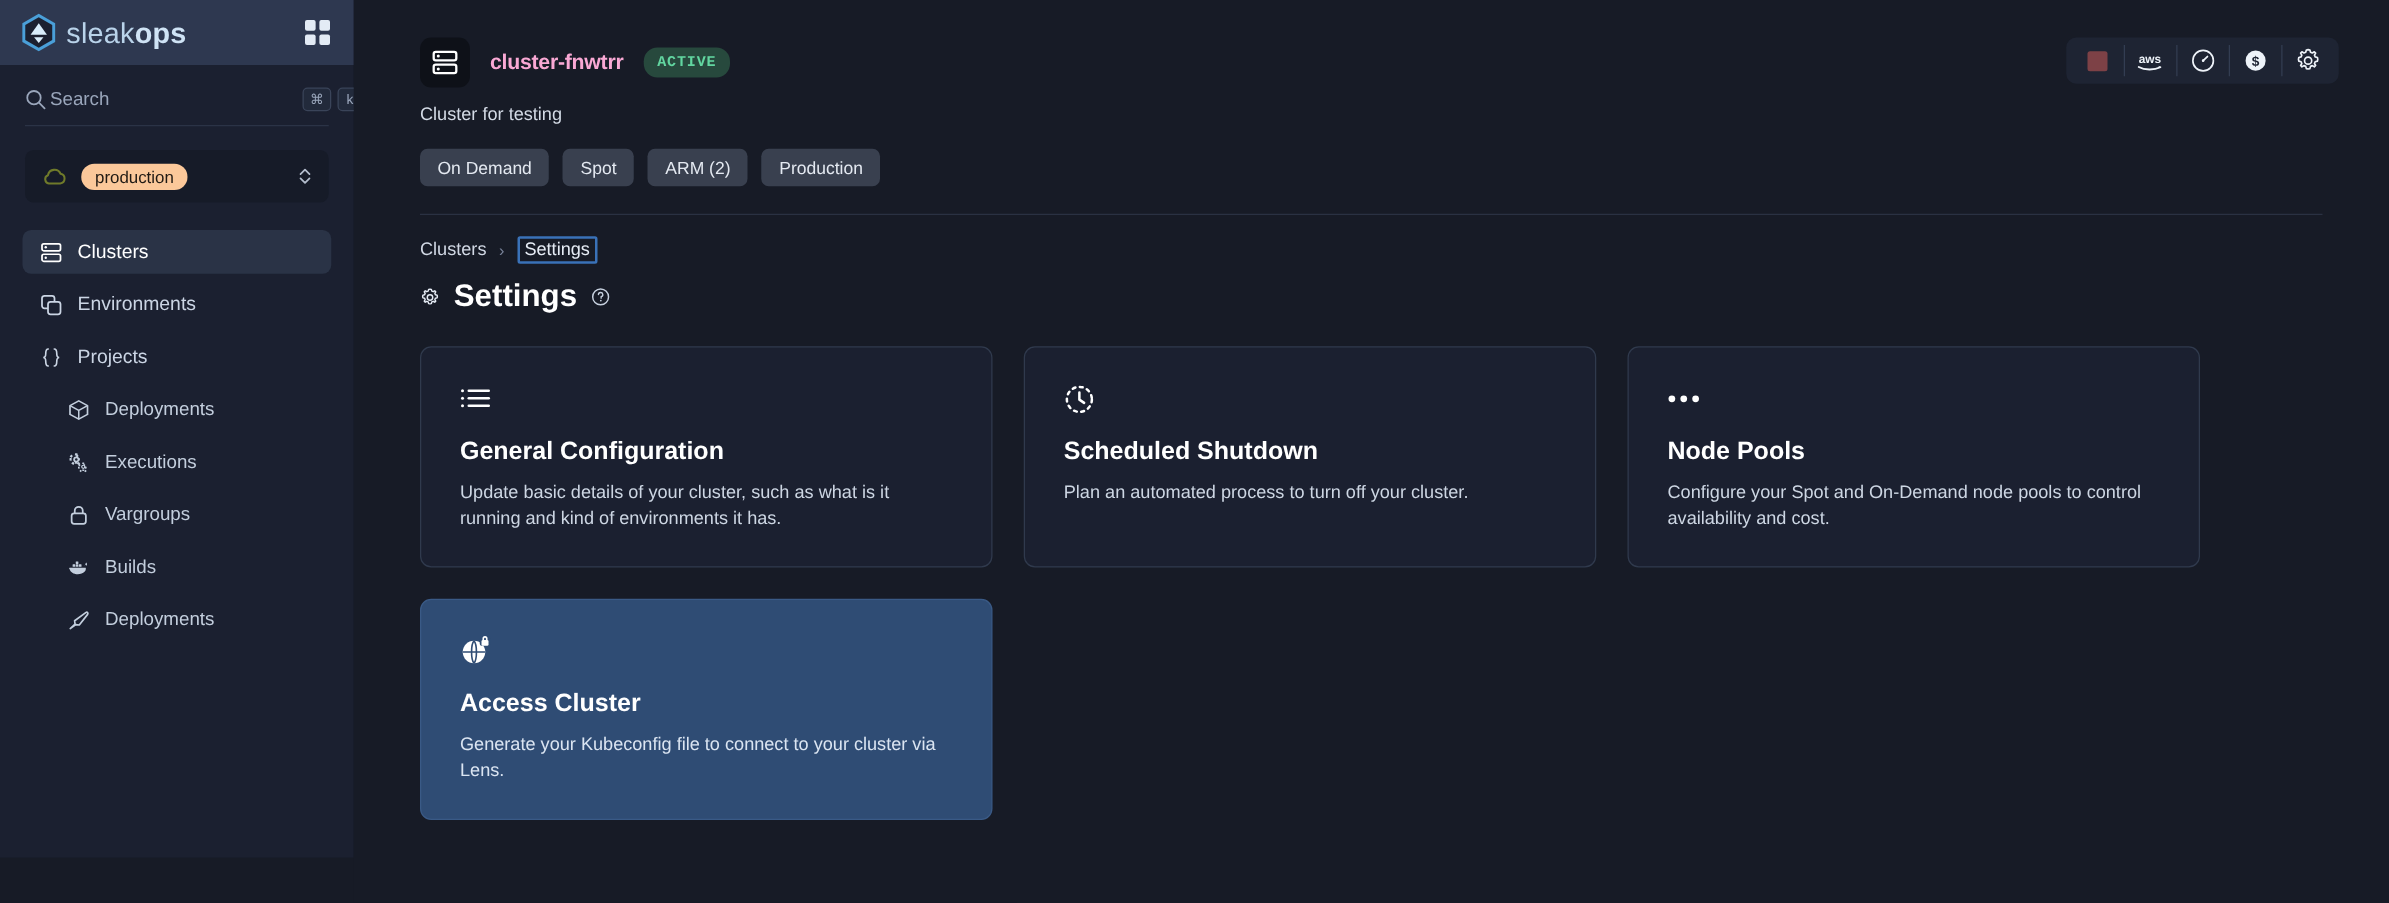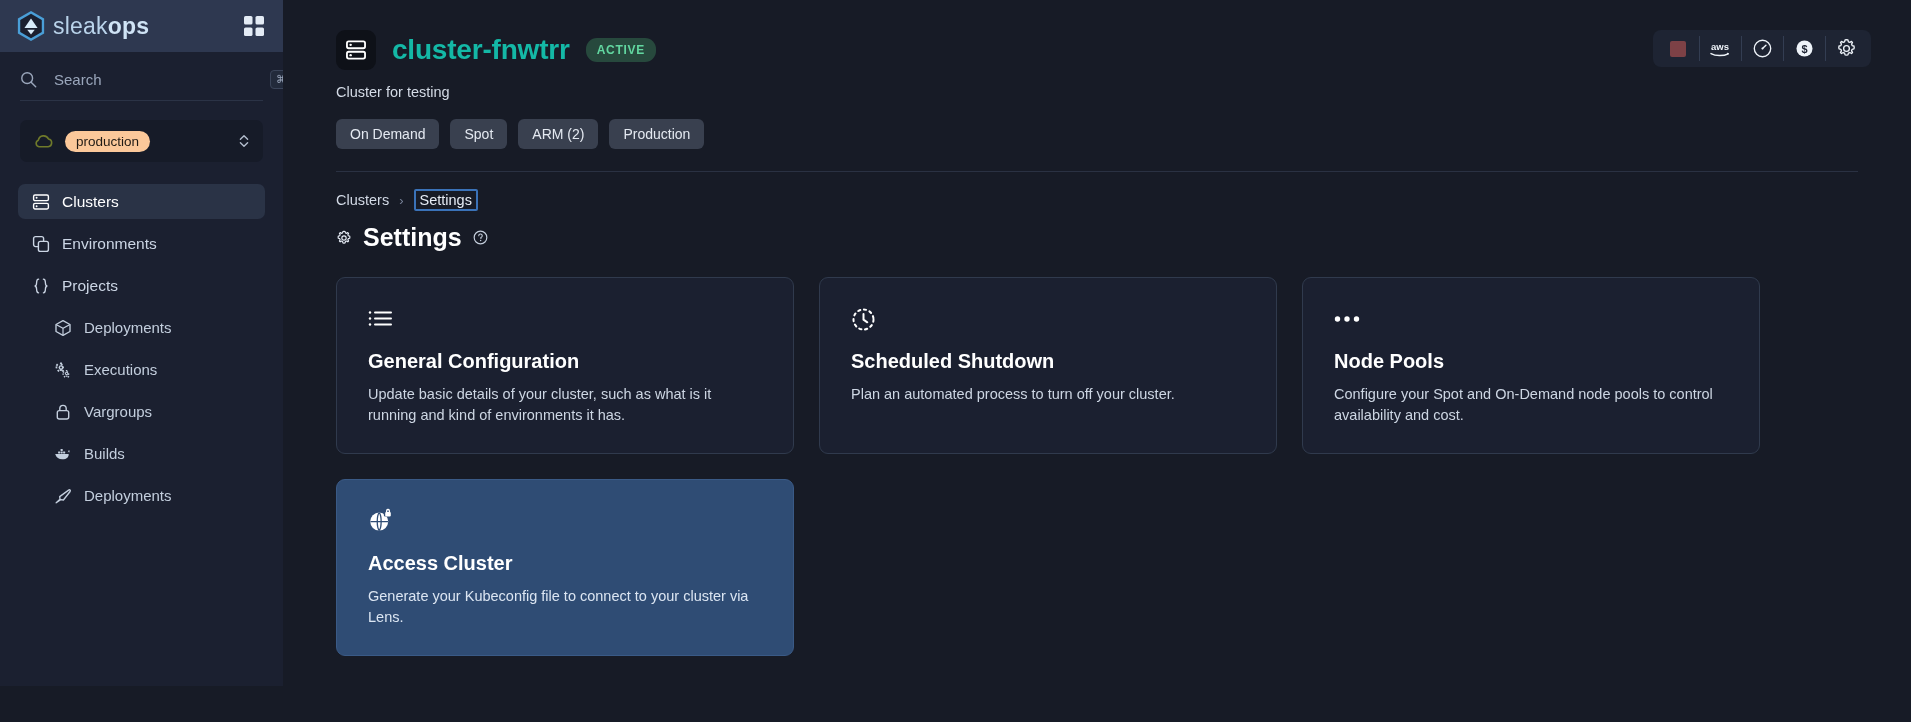--- a/index.html
+++ b/index.html
@@ -26,21 +26,21 @@
   .brand { display: flex; align-items: center; gap: 7px; }
   .brand-logo { width: 30px; height: 32px; display: block; }
   .brand-text { font-size: 23px; letter-spacing: .2px; color: #b9d3ea; }
   .brand-text b { color: #cfe3f5; font-weight: 700; }
   .grid-icon { width: 22px; height: 22px; cursor: pointer; }
 
   .search-wrap {
     margin: 18px 20px 0 20px;
     padding-bottom: 11px;
     border-bottom: 1px solid #2b3346;
-    display: flex; align-items: center; gap: 17px;
+    display: flex; align-items: center; gap: 3px;
   }
   .search-ico { width: 17px; height: 17px; flex: 0 0 17px; }
   .search-input {
     flex: 1; background: transparent; border: none; outline: none;
     color: #a8b3c7; font-size: 15px; font-family: "Liberation Sans", sans-serif;
   }
   .search-input::placeholder { color: #9aa6bb; }
   .kbd-group { display: flex; gap: 5px; }
   .kbd {
     min-width: 20px; height: 19px; padding: 0 5px;
@@ -77,24 +77,24 @@
   .main { flex: 1; height: 722px; position: relative; background: #171b26; }
   .topbar {
     display: flex; align-items: flex-start;
     padding: 30px 40px 0 53px;
   }
   .cluster-head { display: flex; align-items: center; gap: 16px; }
   .cluster-icon-box {
     width: 40px; height: 40px; background: #0e1118; border-radius: 9px;
     display: flex; align-items: center; justify-content: center;
   }
-  .cluster-title { font-size: 28px; font-weight: 700; color: #14b8a6; letter-spacing: -.2px; }
+  .cluster-title { font-size: 17px; font-weight: 700; color: #f9a8d4; letter-spacing: -.2px; }
   .status-badge {
     background: #27493d; color: #62d6a0; font-size: 12px; font-weight: 700;
-    letter-spacing: .7px; border-radius: 11px; padding: 5px 11px;
+    letter-spacing: .7px; border-radius: 11px; padding: 5px 11px; font-family: Liberation Mono, monospace;
   }
   .topbar-actions {
     margin-left: auto; display: flex; align-items: flex-end;
     background: #1e2433; border-radius: 8px; height: 37px; padding: 0 4px;
   }
   .act-btn {
     width: 42px; height: 37px; display: flex; align-items: center; justify-content: center;
     cursor: pointer; position: relative;
   }
   .act-btn + .act-btn::before {

